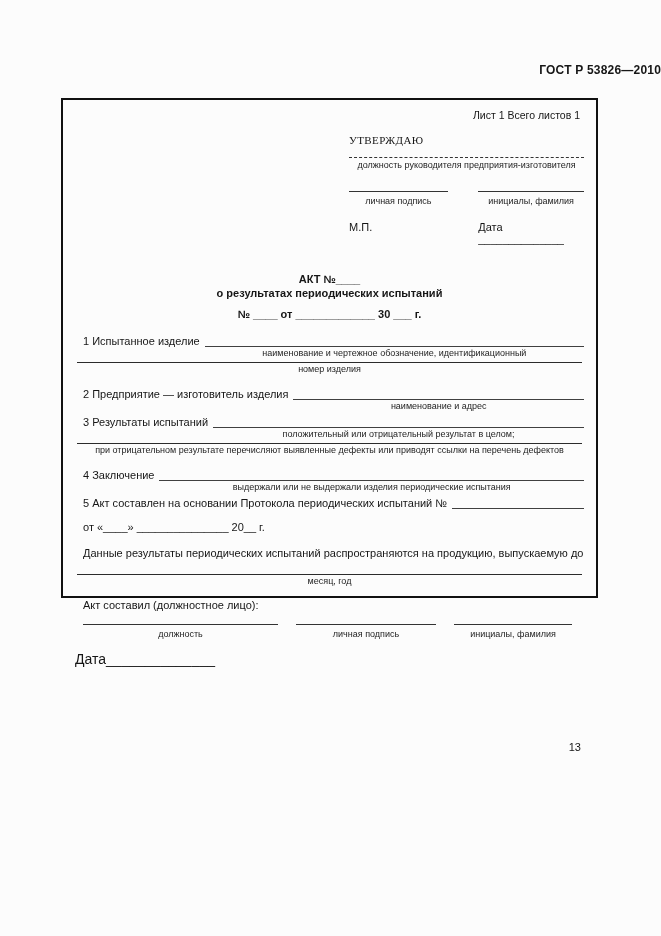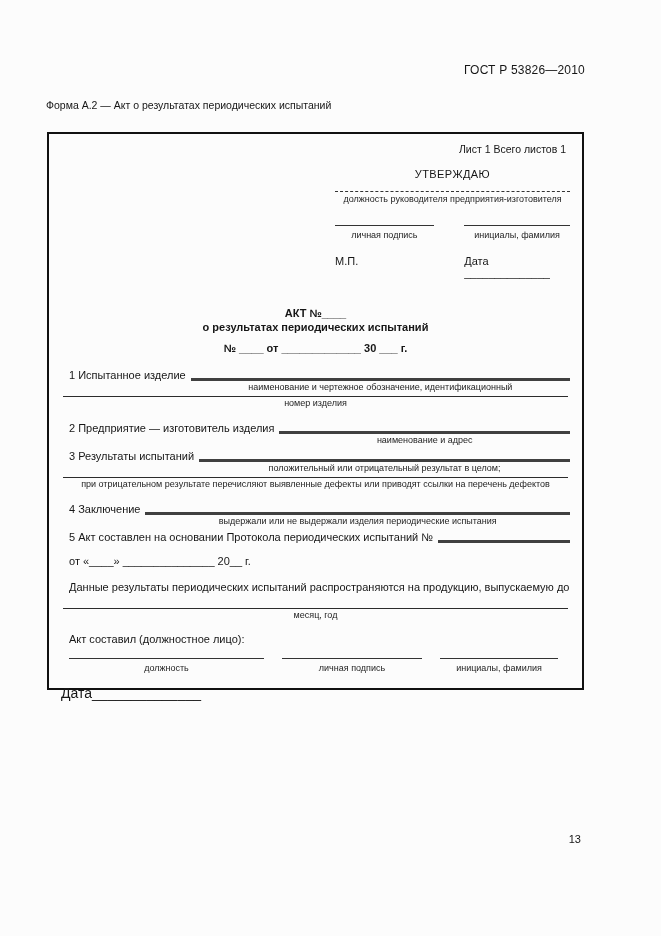--- a/index.html
+++ b/index.html
@@ -6,58 +6,57 @@
   html, body { background: #fcfcfc; }
   body {
     width: 661px; height: 936px;
     font-family: "Liberation Sans", sans-serif;
     color: #161616;
     overflow: hidden;
     position: relative;
   }
   .gost-ref {
     padding-top: 63px;
-    padding-right: 76px;
     text-align: right;
     font-size: 12px;
-    font-weight: normal;
+    font-weight: bold;
     letter-spacing: 0.2px;
   }
   .form-caption {
     margin: 22px 0 0 46px;
     font-size: 10.5px;
   }
   .form-box {
-    margin: 21px 0 0 47px;
+    margin: 21px 0 0 61px;
     width: 537px;
-    height: 558px;
+    height: 500px;
     border: 2px solid #111;
     padding: 9px 12px 0 12px;
     font-size: 11px;
   }
   .sheet-info { text-align: right; font-size: 10.5px; padding-right: 4px; }
 
   .approval { width: 235px; margin-left: auto; margin-right: 0; margin-top: 13px; }
-  .approve-title { text-align: center; font-size: 11px; letter-spacing: 0.4px; }
+  .approve-title { text-align: left; font-size: 11px; letter-spacing: 0.4px; font-family: Liberation Serif, serif; }
   .dashed-rule { margin-top: 11px; border-bottom: 1px dashed #333; height: 0; }
   .cap { font-size: 9px; color: #242424; white-space: nowrap; }
   .cap-center { text-align: center; display: block; margin-top: 2px; font-size: 9px; color: #242424; }
   .sig-row { display: flex; justify-content: space-between; margin-top: 21px; }
   .sig-col { border-top: 1px solid #333; text-align: center; padding-top: 2px; }
   .w1 { width: 42%; }
   .w2 { width: 45%; }
   .mp-row { display: flex; justify-content: space-between; margin-top: 15px; font-size: 11px; }
   .mp-row .w2 { border: none; text-align: left; }
 
   .act-title { text-align: center; margin-top: 27px; font-weight: bold; line-height: 14px; }
   .act-title .l3 { margin-top: 7px; }
 
   .fld { display: flex; align-items: flex-end; padding-left: 8px; margin-top: 13px; margin-bottom: 15px; }
   .lbl { white-space: nowrap; }
-  .fline { flex: 1; border-bottom: 3px solid #404040; margin-left: 5px; height: 13px; position: relative; }
+  .fline { flex: 1; border-bottom: 1px solid #404040; margin-left: 5px; height: 13px; position: relative; }
   .fline .cap { position: absolute; top: 14px; left: 0; right: 0; text-align: center; }
   .rule { border-bottom: 1px solid #2b2b2b; height: 0; position: relative; margin: 15px 2px 24px 2px; }
   .rule .cap { position: absolute; top: 2px; left: 0; right: 0; text-align: center; }
   .plain { padding-left: 8px; margin-top: 3px; }
   .tight { margin-bottom: 12px; }
 
   .composer-label { margin-top: 21px; }
   .comp-row { display: flex; justify-content: space-between; margin-top: 13px; padding: 0 12px 0 8px; gap: 13px; }
   .comp-col { border-top: 1px solid #333; text-align: center; padding-top: 2px; }
   .c1 { width: 195px; }
@@ -67,21 +66,20 @@
 
   .page-num { margin-top: 143px; text-align: right; padding-right: 80px; font-size: 11px; }
 </style>
 </head>
 <body>
 
 <div class="page">
 
   <div class="gost-ref">ГОСТ Р 53826—2010</div>
 
-  <div class="form-caption">Форма А.2 — Акт о результатах периодических испытаний</div>
 
   <div class="form-box">
 
     <div class="sheet-info">Лист 1 Всего листов 1</div>
 
     <div class="approval">
       <div class="approve-title">УТВЕРЖДАЮ</div>
       <div class="dashed-rule"></div>
       <span class="cap-center">должность руководителя предприятия-изготовителя</span>
       <div class="sig-row">

